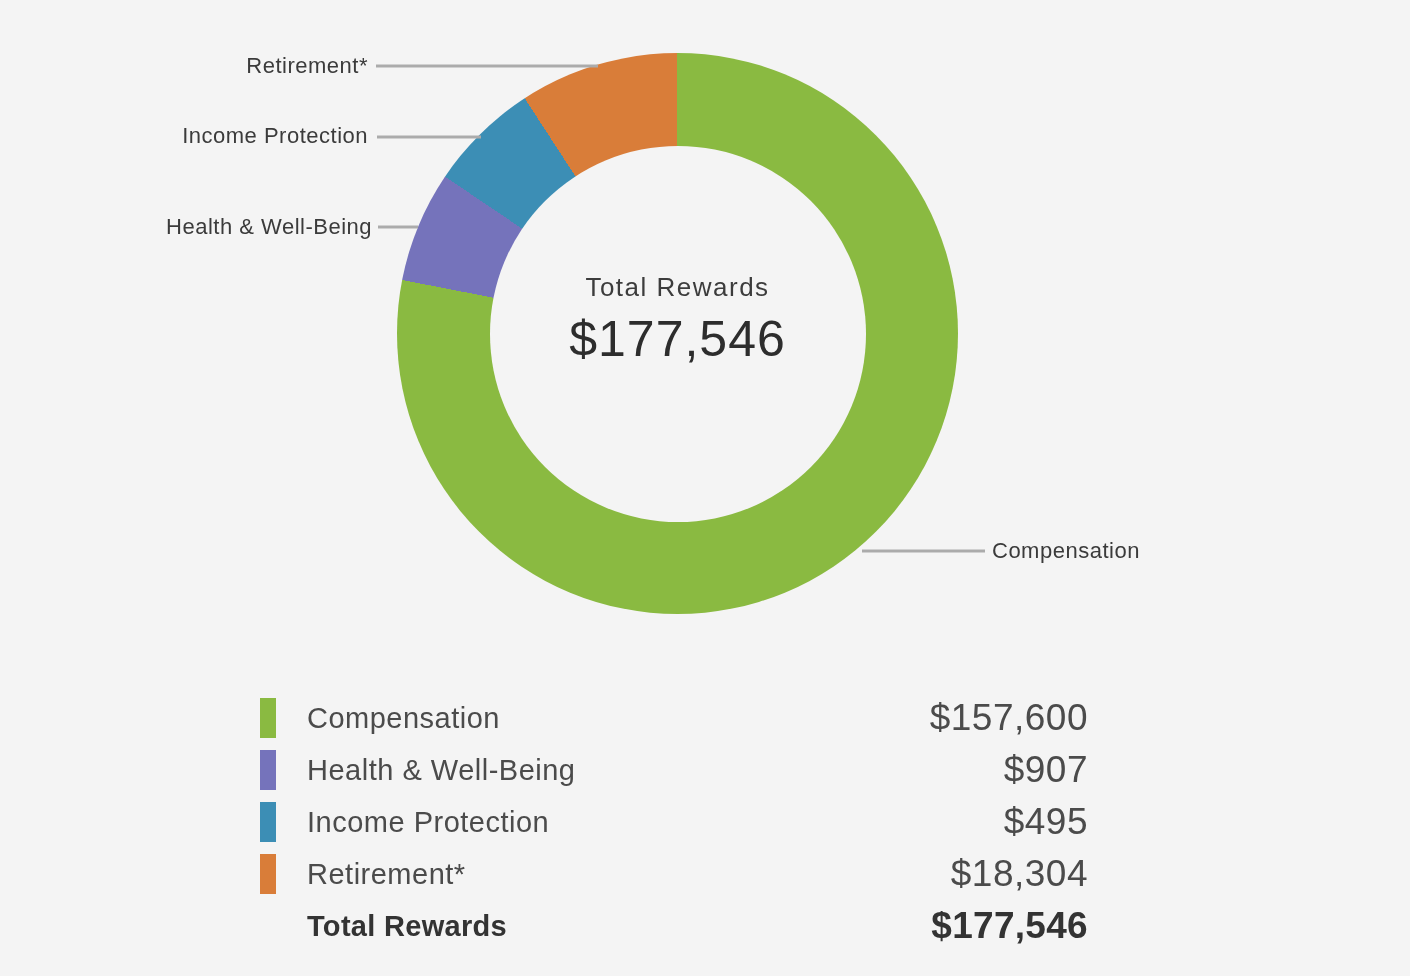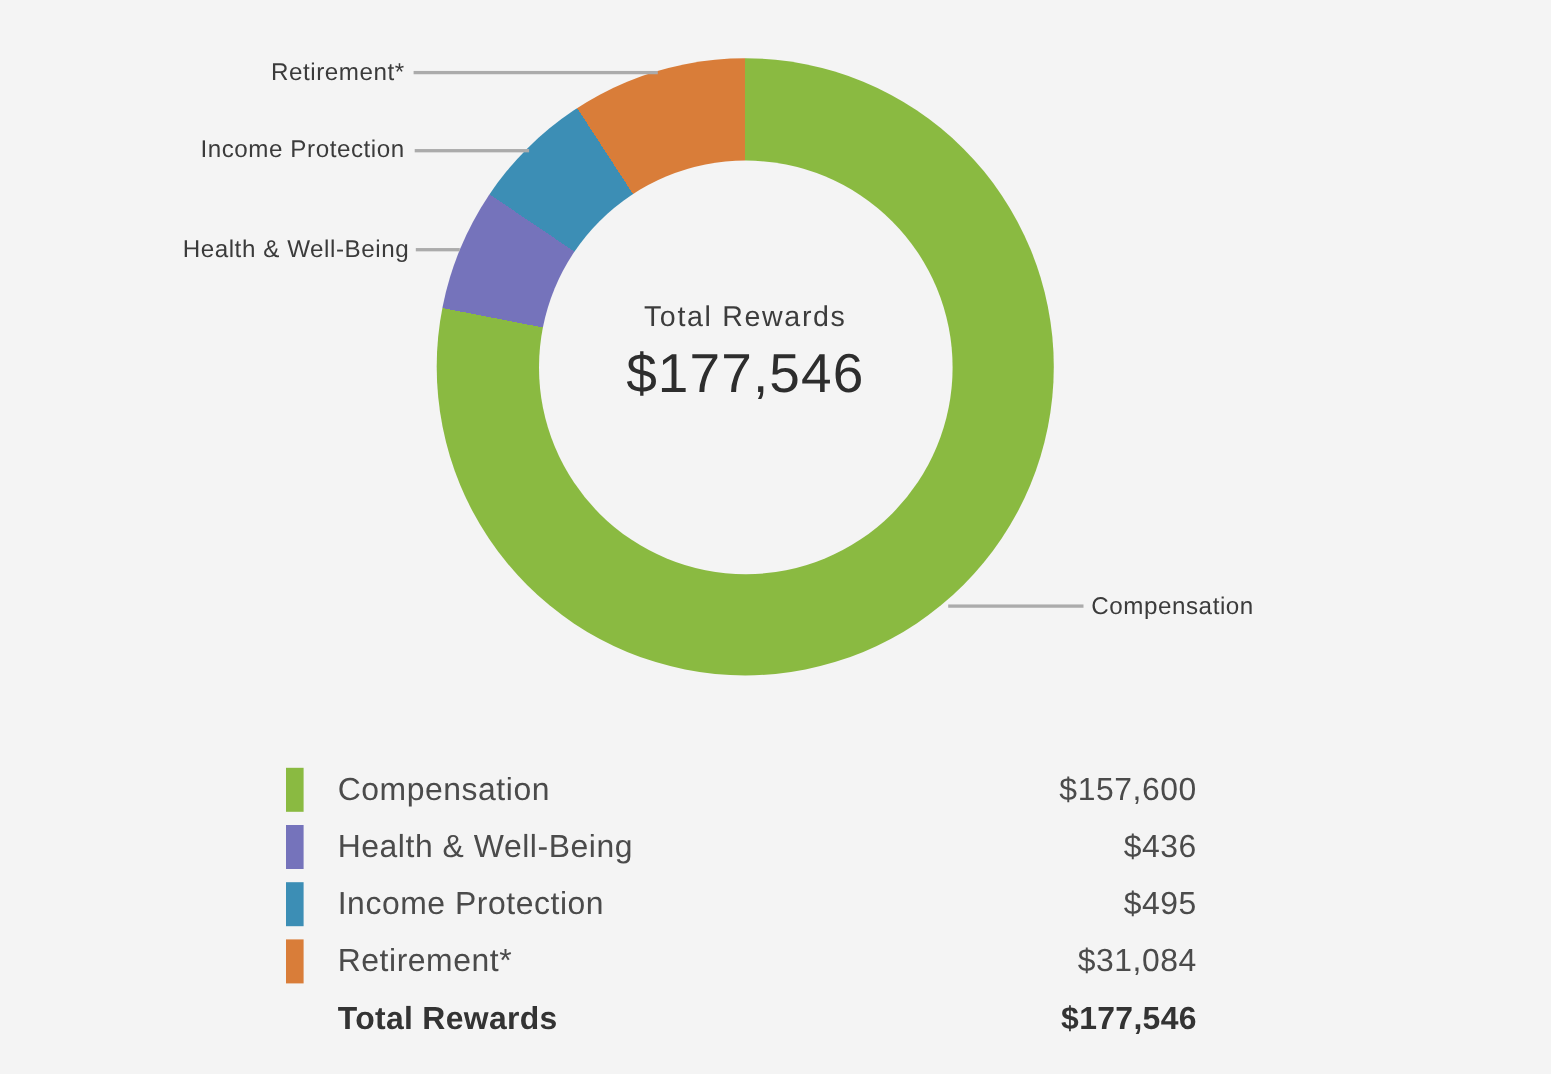--- a/index.html
+++ b/index.html
@@ -103,21 +103,21 @@
   .swatch.spacer { background: transparent; }
   .legend-label {
     font-size: 29px;
     font-weight: 300;
     color: #4b4b4b;
     letter-spacing: 0.5px;
     white-space: nowrap;
   }
   .legend-value {
     margin-left: auto;
-    font-size: 29px;
+    font-size: 37px;
     font-weight: 300;
     color: #4b4b4b;
     letter-spacing: 0.5px;
     white-space: nowrap;
   }
   .legend-row.total .legend-label,
   .legend-row.total .legend-value {
     font-weight: 700;
     color: #333333;
     letter-spacing: 0.3px;
@@ -153,33 +153,33 @@
 
     <div class="legend-row">
       <span class="swatch" style="background: rgb(138, 186, 65);"></span>
       <span class="legend-label">Compensation</span>
       <span class="legend-value">$157,600</span>
     </div>
 
     <div class="legend-row">
       <span class="swatch" style="background: rgb(117, 115, 187);"></span>
       <span class="legend-label">Health &amp; Well-Being</span>
-      <span class="legend-value">$436</span>
+      <span class="legend-value">$907</span>
     </div>
 
     <div class="legend-row">
       <span class="swatch" style="background: rgb(60, 142, 181);"></span>
       <span class="legend-label">Income Protection</span>
       <span class="legend-value">$495</span>
     </div>
 
     <div class="legend-row">
       <span class="swatch" style="background: rgb(217, 125, 57);"></span>
       <span class="legend-label">Retirement*</span>
-      <span class="legend-value">$31,084</span>
+      <span class="legend-value">$18,304</span>
     </div>
 
     <div class="legend-row total">
       <span class="swatch spacer"></span>
       <span class="legend-label">Total Rewards</span>
       <span class="legend-value">$177,546</span>
     </div>
 
   </div>
 </div>

